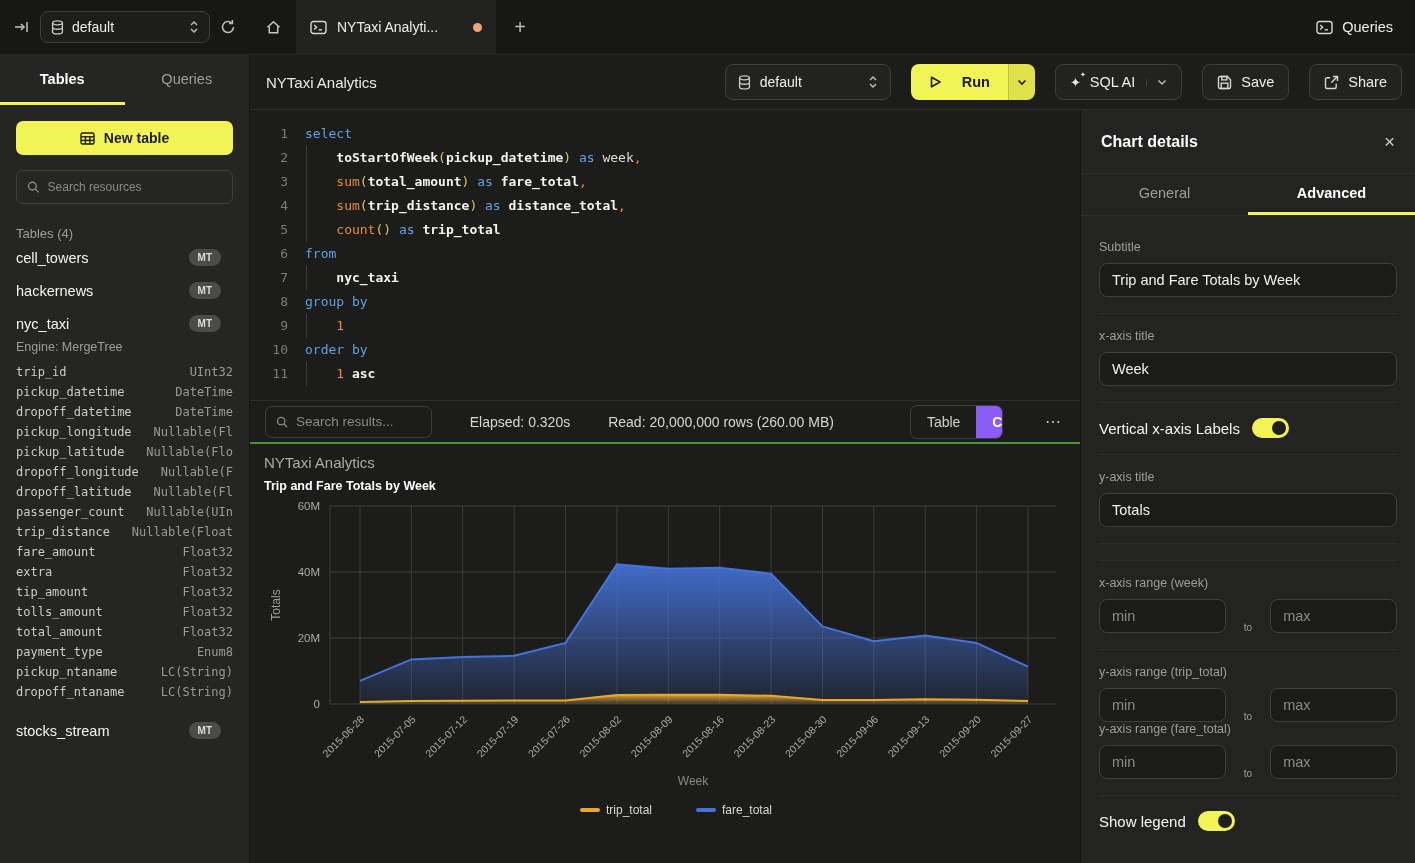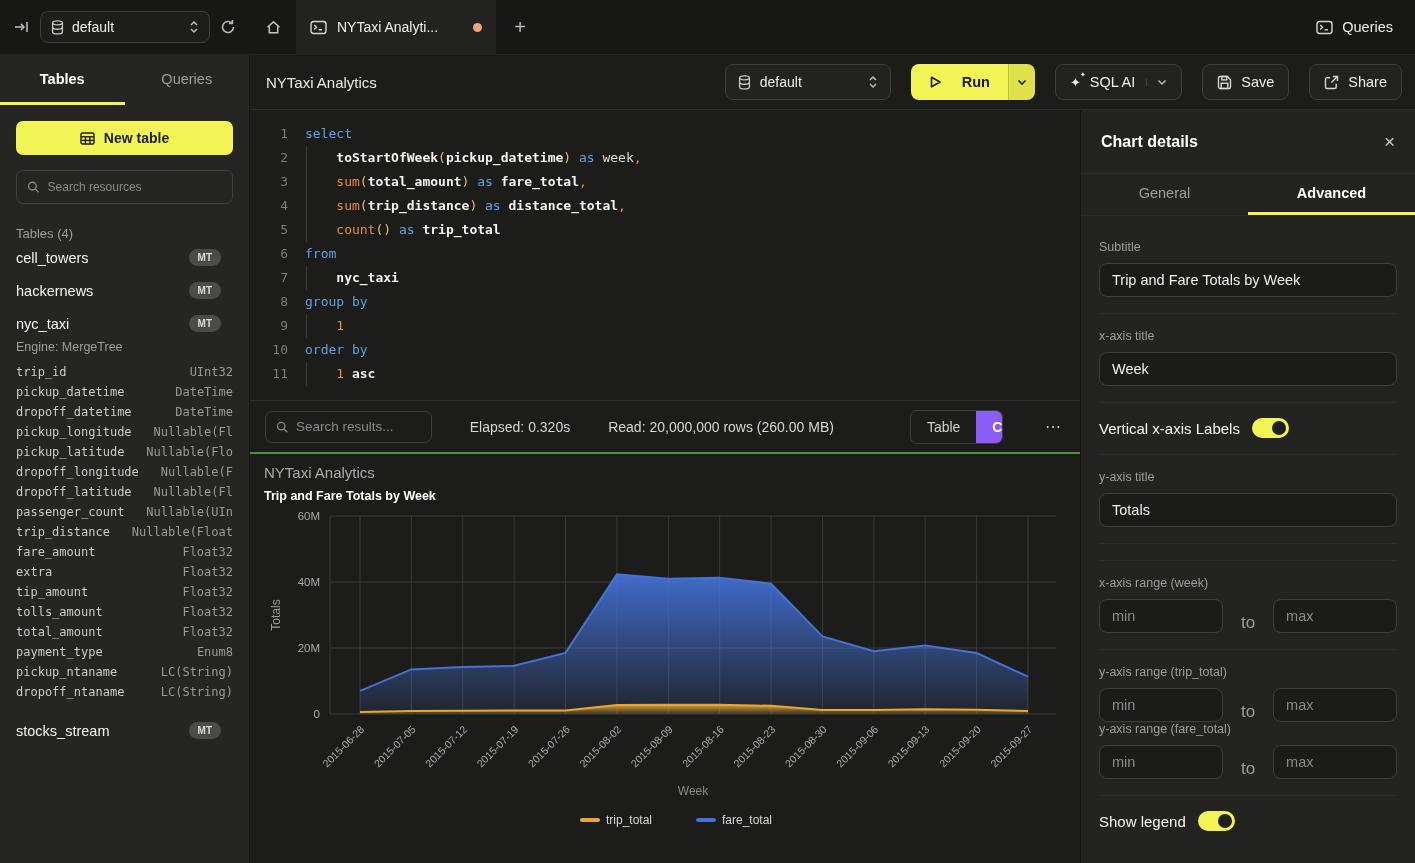--- a/index.html
+++ b/index.html
@@ -74,21 +74,21 @@
   .editor{height:290px;background:var(--bg-editor);padding:12px 0 0 10px;font-family:"DejaVu Sans Mono",monospace;
           font-size:13px;overflow:hidden;flex:none;}
   .ed-line{display:flex;line-height:24px;white-space:pre;}
   .ed-gutter{width:28px;text-align:right;color:#7d7d79;flex:none;margin-right:17px;user-select:none;}
   .ed-code{position:relative;}
   .ed-code.ind::before{content:"";position:absolute;left:1px;top:0;bottom:0;border-left:1px solid #3a3a37;}
   .tok-kw{color:#61a0e1;} .tok-fn{color:#f2f2f0;font-weight:700;} .tok-par{color:#e2c06c;}
   .tok-agg{color:#e78a44;} .tok-id{color:#f2f2f0;font-weight:700;} .tok-num{color:#e78a44;}
   .tok-comma{color:#e78a44;} .tok-pl{color:#dcdcda;}
   
-  .results-bar{height:52px;background:var(--bg-editor);border-top:1px solid var(--border-faint);display:flex;
+  .results-bar{height:42px;background:var(--bg-editor);border-top:1px solid var(--border-faint);display:flex;
                align-items:center;padding:0 14px 0 15px;gap:38px;flex:none;}
   .results-search{width:235px;height:32px;border:1px solid var(--border-light);border-radius:7px;display:flex;
                   align-items:center;padding:0 10px;gap:8px;color:var(--text-faint);}
   .results-search input{background:none;border:none;outline:none;color:var(--text);font-size:13.5px;width:100%;
                         font-family:"Liberation Sans",sans-serif;}
   .results-search input::placeholder{color:var(--text-faint);}
   .stat{color:#d6d6d3;font-size:14px;white-space:nowrap;}
   .rb-spacer{flex:1;}
   .view-toggle{display:flex;border:1px solid var(--border-light);border-radius:7px;overflow:hidden;height:34px;}
   .view-seg{padding:0 16px;display:flex;align-items:center;color:#cfcfcc;font-size:14px;cursor:pointer;}
@@ -114,21 +114,21 @@
   .text-input::placeholder{color:var(--text-faint);}
   .divider{height:1px;background:var(--border-faint);margin:16px 0 15px;}
   .toggle-row{display:flex;align-items:center;gap:12px;margin:2px 0;}
   .toggle-row .tl{font-size:15px;color:#f5f5f3;}
   .toggle{width:37px;height:20px;border-radius:10px;position:relative;cursor:pointer;flex:none;}
   .toggle .knob{width:14px;height:14px;border-radius:50%;position:absolute;top:3px;}
   .toggle.on{background:var(--yellow);} .toggle.on .knob{right:3px;background:#1f1f1d;}
   .toggle.off{background:#50504d;} .toggle.off .knob{left:3px;background:#232321;}
   .range-row{display:flex;align-items:flex-end;gap:18px;}
   .range-row .text-input{flex:1;min-width:0;}
-  .range-row .to{color:var(--text-dim);font-size:17px;flex:none;}
+  .range-row .to{color:var(--text-dim);font-size:10px;flex:none;}
   svg.ic{display:block;}
 </style>
 </head>
 <body>
 
 <div class="app">
 
   <div class="topbar">
     <div class="topbar-left">
       <span class="icon-btn">

